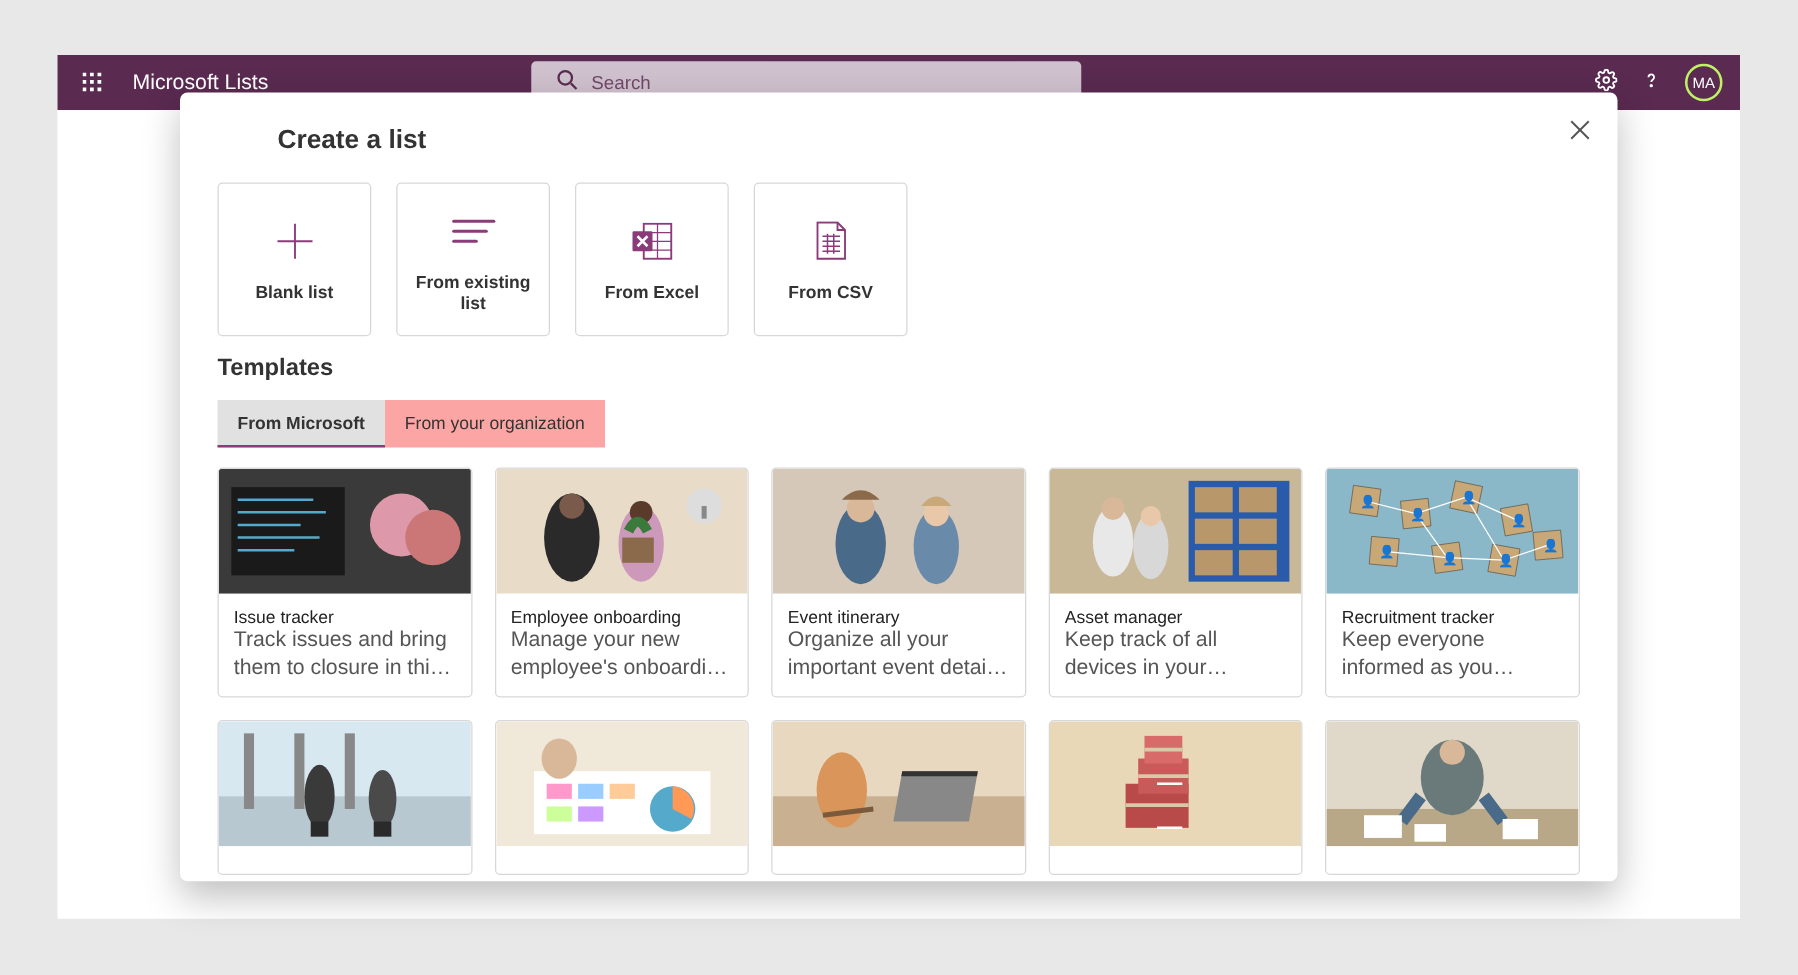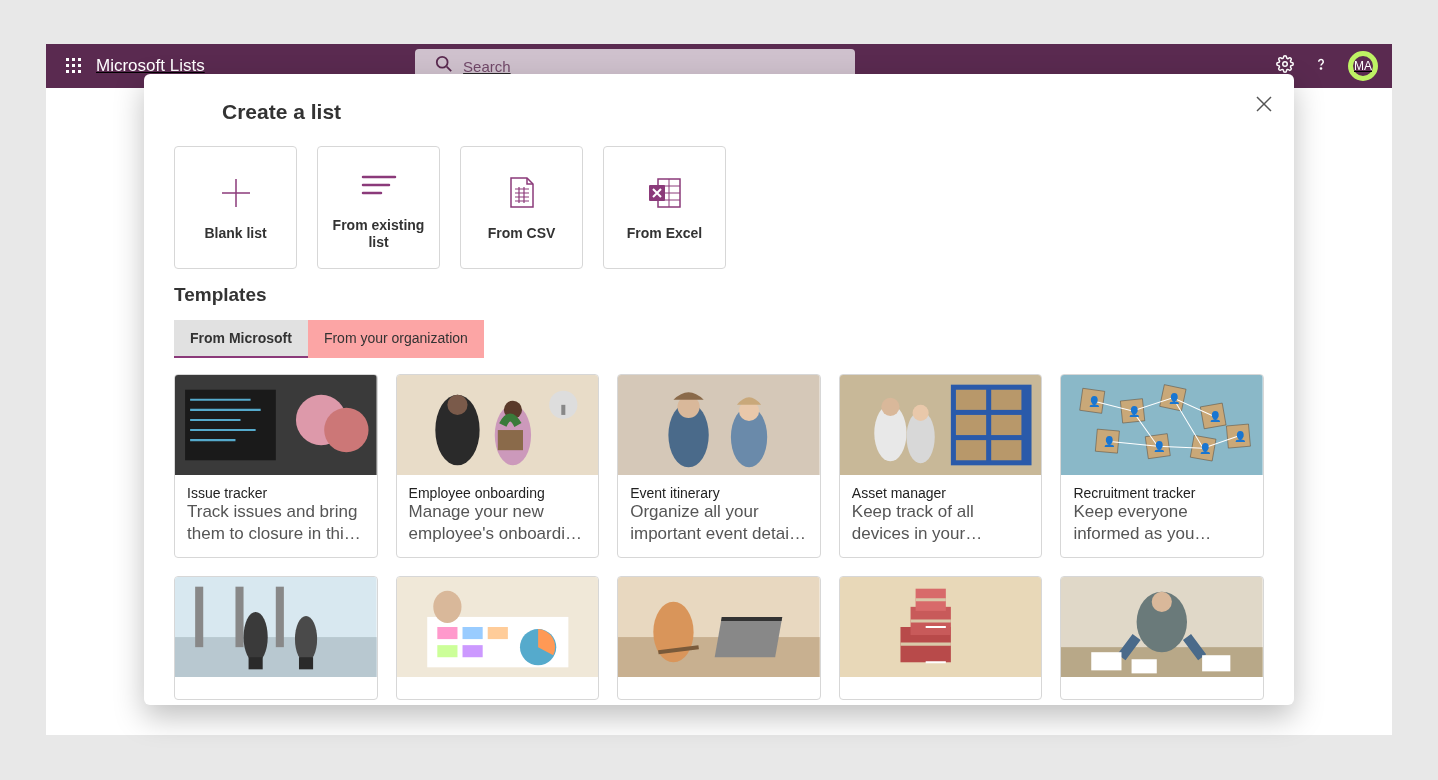--- a/index.html
+++ b/index.html
@@ -18,21 +18,21 @@
     right: 46px;
     bottom: 45px;
     background: #fff;
   }
   .header {
     height: 44px;
     background: #5a2a50;
     display: flex;
     align-items: center;
     padding: 0 8px;
-    text-decoration: underline;
+    gap: 10px;
   }
   .waffle {
     width: 40px; height: 40px;
     display: flex; align-items: center; justify-content: center;
     cursor: pointer;
   }
   .waffle svg { fill: #fff; }
   .app-title {
     color: #fff;
     font-size: 17px;
@@ -66,21 +66,21 @@
   .header-right {
     display: flex;
     align-items: center;
     gap: 18px;
     margin-left: auto;
     padding-right: 6px;
   }
   .hdr-icon { color: #fff; cursor: pointer; }
   .avatar {
     width: 30px; height: 30px;
-    border: 5px solid #bef264;
+    border: 2px solid #bef264;
     border-radius: 50%;
     color: #fff;
     font-size: 12px;
     display: flex; align-items: center; justify-content: center;
     cursor: pointer;
   }
   
   .modal {
     position: absolute;
     left: 144px;
@@ -272,46 +272,46 @@
         <svg width="40" height="24" viewBox="0 0 40 24" stroke="#8b3a7a" stroke-width="2.5" stroke-linecap="round">
             <line x1="4" y1="4" x2="36" y2="4"></line>
             <line x1="4" y1="12" x2="30" y2="12"></line>
             <line x1="4" y1="20" x2="22" y2="20"></line>
           </svg>
       </div>
       <div class="label">From existing list</div>
     </div>
     <div class="create-card">
       <div class="icon-slot">
+        <svg width="34" height="30" viewBox="0 0 34 30">
+          <rect x="10" y="1" width="22" height="28" fill="none" stroke="#8b3a7a" stroke-width="1.5"></rect>
+          <line x1="10" y1="8" x2="32" y2="8" stroke="#8b3a7a" stroke-width="1"></line>
+          <line x1="10" y1="15" x2="32" y2="15" stroke="#8b3a7a" stroke-width="1"></line>
+          <line x1="10" y1="22" x2="32" y2="22" stroke="#8b3a7a" stroke-width="1"></line>
+          <line x1="21" y1="1" x2="21" y2="29" stroke="#8b3a7a" stroke-width="1"></line>
+          <rect x="1" y="7" width="16" height="16" fill="#8b3a7a" rx="1"></rect>
+          <path d="M5 11 L13 19 M13 11 L5 19" stroke="#fff" stroke-width="2"></path>
+        </svg>
+      </div>
+      <div class="label">From Excel</div>
+    </div>
+    <div class="create-card">
+      <div class="icon-slot">
         <svg width="26" height="32" viewBox="0 0 26 32">
           <path d="M2 1 H18 L24 7 V30 H2 Z" fill="none" stroke="#8b3a7a" stroke-width="1.5"></path>
           <path d="M18 1 V7 H24" fill="none" stroke="#8b3a7a" stroke-width="1.5"></path>
           <line x1="6" y1="12" x2="20" y2="12" stroke="#8b3a7a" stroke-width="1.2"></line>
           <line x1="6" y1="16" x2="20" y2="16" stroke="#8b3a7a" stroke-width="1.2"></line>
           <line x1="6" y1="20" x2="20" y2="20" stroke="#8b3a7a" stroke-width="1.2"></line>
           <line x1="6" y1="24" x2="20" y2="24" stroke="#8b3a7a" stroke-width="1.2"></line>
           <line x1="10" y1="10" x2="10" y2="26" stroke="#8b3a7a" stroke-width="1.2"></line>
           <line x1="15" y1="10" x2="15" y2="26" stroke="#8b3a7a" stroke-width="1.2"></line>
         </svg>
       </div>
       <div class="label">From CSV</div>
-    </div>
-    <div class="create-card">
-      <div class="icon-slot">
-        <svg width="34" height="30" viewBox="0 0 34 30">
-          <rect x="10" y="1" width="22" height="28" fill="none" stroke="#8b3a7a" stroke-width="1.5"></rect>
-          <line x1="10" y1="8" x2="32" y2="8" stroke="#8b3a7a" stroke-width="1"></line>
-          <line x1="10" y1="15" x2="32" y2="15" stroke="#8b3a7a" stroke-width="1"></line>
-          <line x1="10" y1="22" x2="32" y2="22" stroke="#8b3a7a" stroke-width="1"></line>
-          <line x1="21" y1="1" x2="21" y2="29" stroke="#8b3a7a" stroke-width="1"></line>
-          <rect x="1" y="7" width="16" height="16" fill="#8b3a7a" rx="1"></rect>
-          <path d="M5 11 L13 19 M13 11 L5 19" stroke="#fff" stroke-width="2"></path>
-        </svg>
-      </div>
-      <div class="label">From Excel</div>
     </div>
   </div>
 
   <div class="templates-heading">Templates</div>
 
   <div class="tabs">
     <div class="tab active">From Microsoft</div>
     <div class="tab">From your organization</div>
   </div>
 

